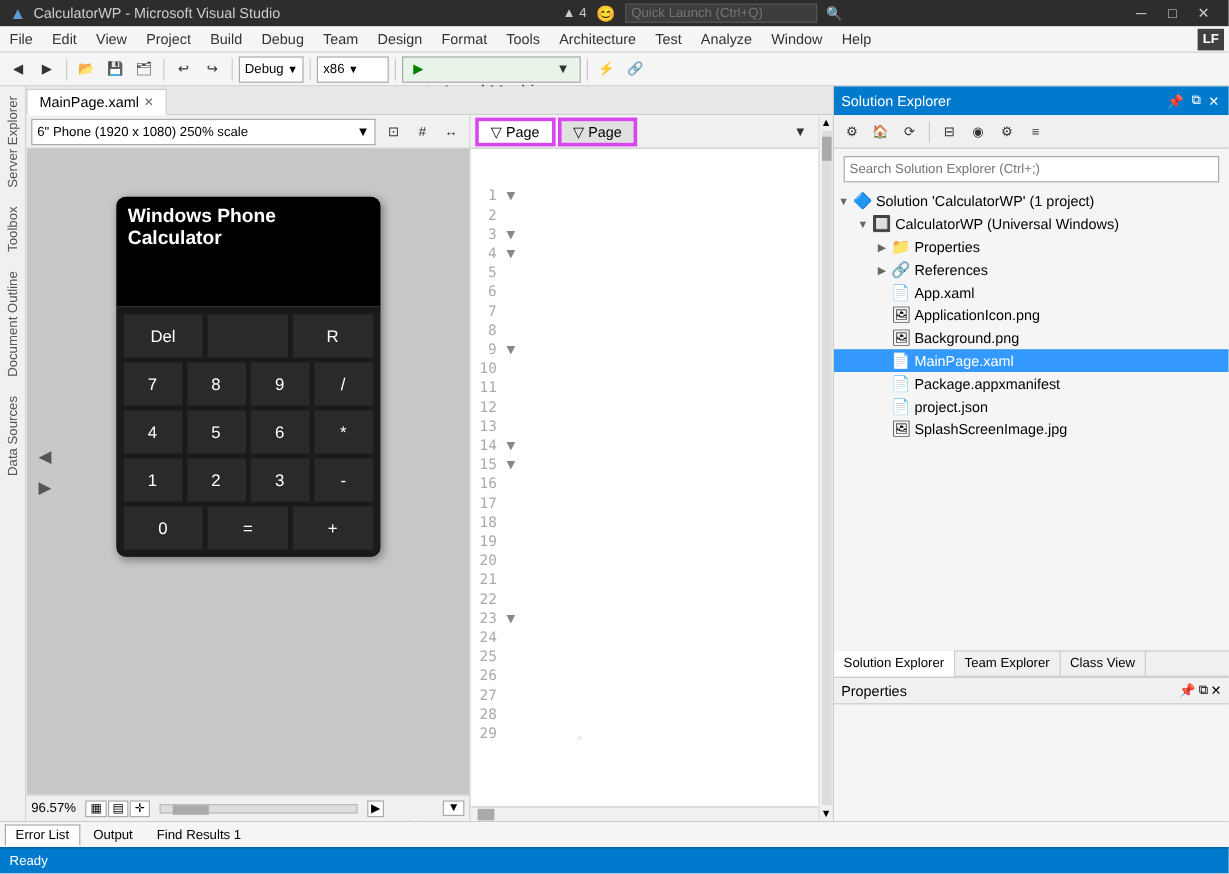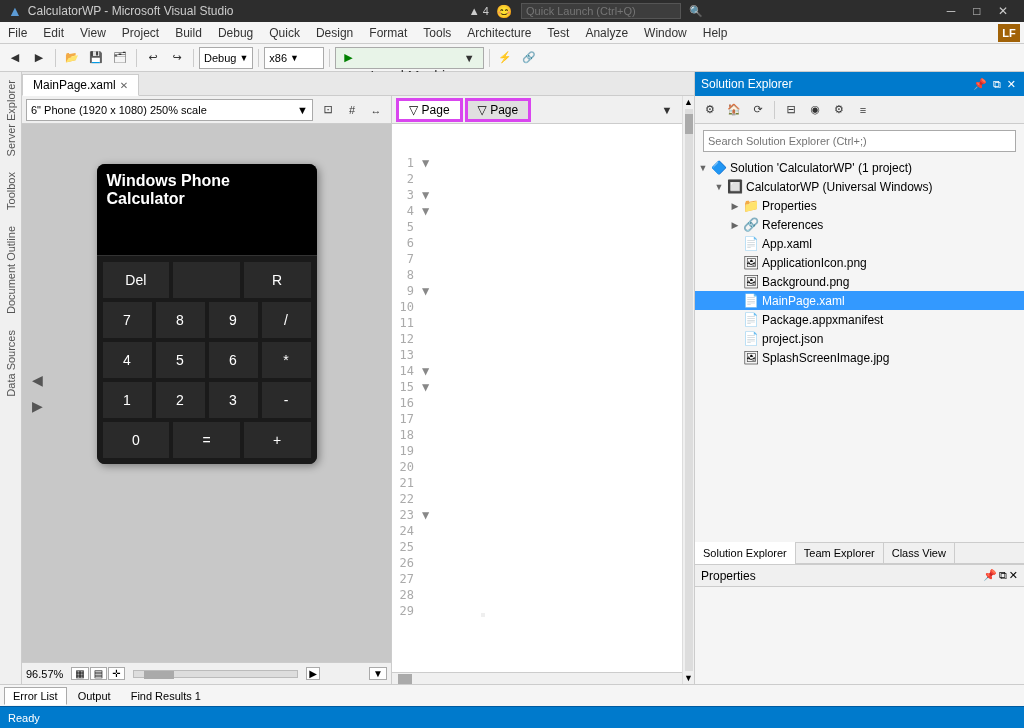--- a/index.html
+++ b/index.html
@@ -110,31 +110,31 @@
   </div>
 </div>
 
 <div id="menubar">
   <div class="menu-item">File</div>
   <div class="menu-item">Edit</div>
   <div class="menu-item">View</div>
   <div class="menu-item">Project</div>
   <div class="menu-item">Build</div>
   <div class="menu-item">Debug</div>
-  <div class="menu-item">Quick</div>
+  <div class="menu-item">Team</div>
   <div class="menu-item">Design</div>
   <div class="menu-item">Format</div>
   <div class="menu-item">Tools</div>
   <div class="menu-item">Architecture</div>
   <div class="menu-item">Test</div>
   <div class="menu-item">Analyze</div>
   <div class="menu-item">Window</div>
   <div class="menu-item">Help</div>
   <div style="flex:1;display:flex;justify-content:flex-end;padding-right:4px;">
-    <div style="width:22px;height:18px;background:#a16207;color:white;display:flex;align-items:center;justify-content:center;font-size:11px;font-weight:bold;">LF</div>
+    <div style="width:22px;height:18px;background:#404040;color:white;display:flex;align-items:center;justify-content:center;font-size:11px;font-weight:bold;">LF</div>
   </div>
 </div>
 
 <div id="toolbar">
   <div class="tb-btn">◀</div>
   <div class="tb-btn">▶</div>
   <div class="tb-sep"></div>
   <div class="tb-btn">📂</div>
   <div class="tb-btn">💾</div>
   <div class="tb-btn">🗂</div>

